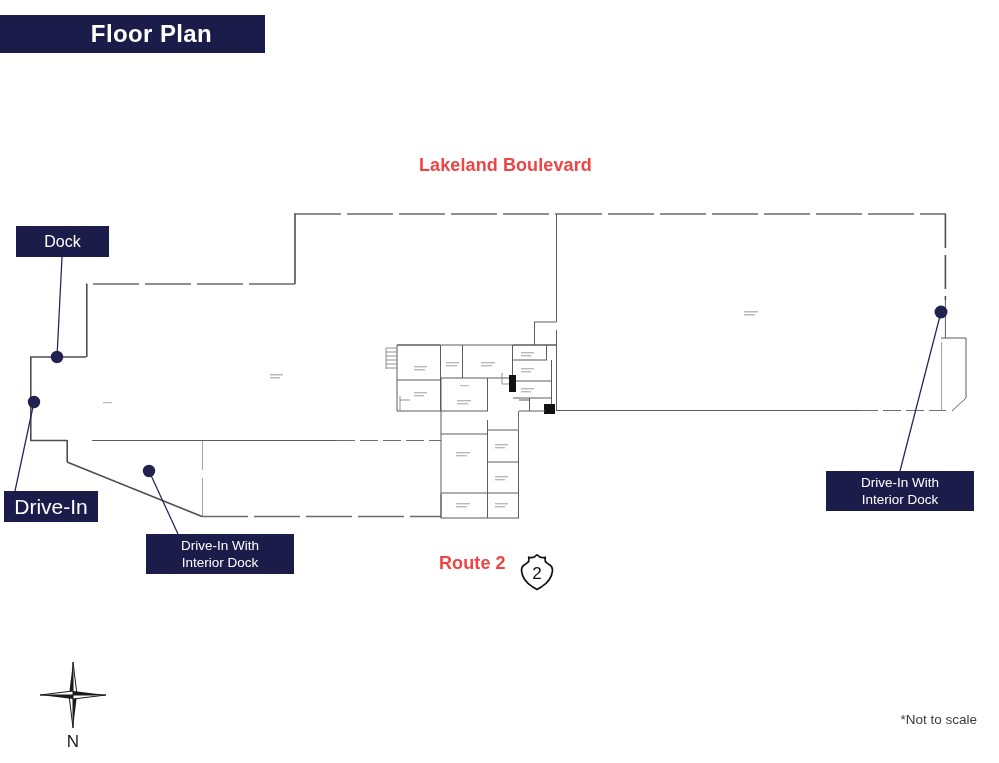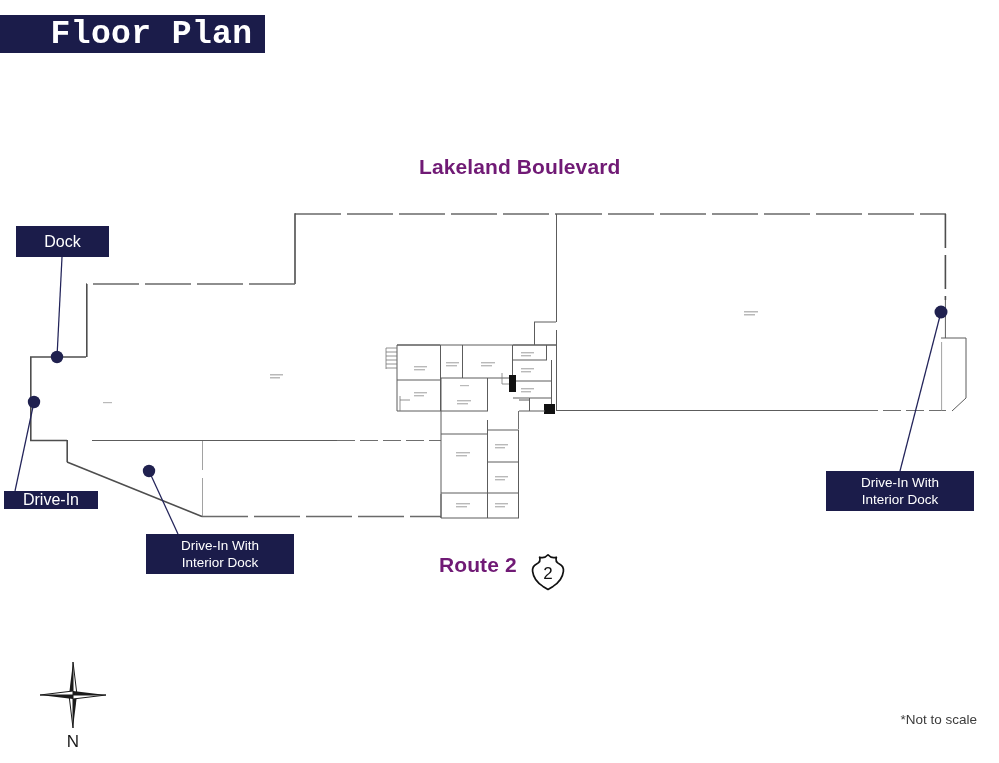--- a/index.html
+++ b/index.html
@@ -26,22 +26,22 @@
     height: 38px;
     background: #1b1c4a;
     display: flex;
     align-items: center;
     justify-content: center;
     box-sizing: border-box;
     padding-left: 38px;
   }
   #title-banner .title-text {
     color: #ffffff;
-    font-family: Liberation Mono, monospace;
-    font-size: 33px;
+    font-family: Liberation Sans, sans-serif;
+    font-size: 24px;
     font-weight: 700;
     letter-spacing: 0.4px;
     line-height: 1;
   }
 
   
   #plan-surface {
     position: absolute;
     left: 0;
     top: 0;
@@ -51,22 +51,22 @@
   #plan-svg {
     position: absolute;
     left: 0;
     top: 0;
     display: block;
   }
 
   
   .street-label {
     position: absolute;
-    color: #701a75;
-    font-size: 21px;
+    color: #ef4444;
+    font-size: 18px;
     font-weight: 700;
     white-space: nowrap;
     letter-spacing: 0.1px;
   }
   #label-lakeland { left: 419px; top: 155px; }
   #route-group {
     position: absolute;
     left: 439px;
     top: 553px;
     display: flex;
@@ -97,22 +97,22 @@
   }
   .callout .cl-line { display: block; white-space: nowrap; }
 
   #callout-dock {
     left: 16px; top: 226px;
     width: 93px; height: 31px;
     font-size: 16px;
   }
   #callout-drivein {
     left: 4px; top: 491px;
-    width: 94px; height: 18px;
-    font-size: 16px;
+    width: 94px; height: 31px;
+    font-size: 21px;
   }
   #callout-diwid-left {
     left: 146px; top: 534px;
     width: 148px; height: 40px;
     font-size: 13.5px;
     line-height: 17px;
   }
   #callout-diwid-right {
     left: 826px; top: 471px;
     width: 148px; height: 40px;

